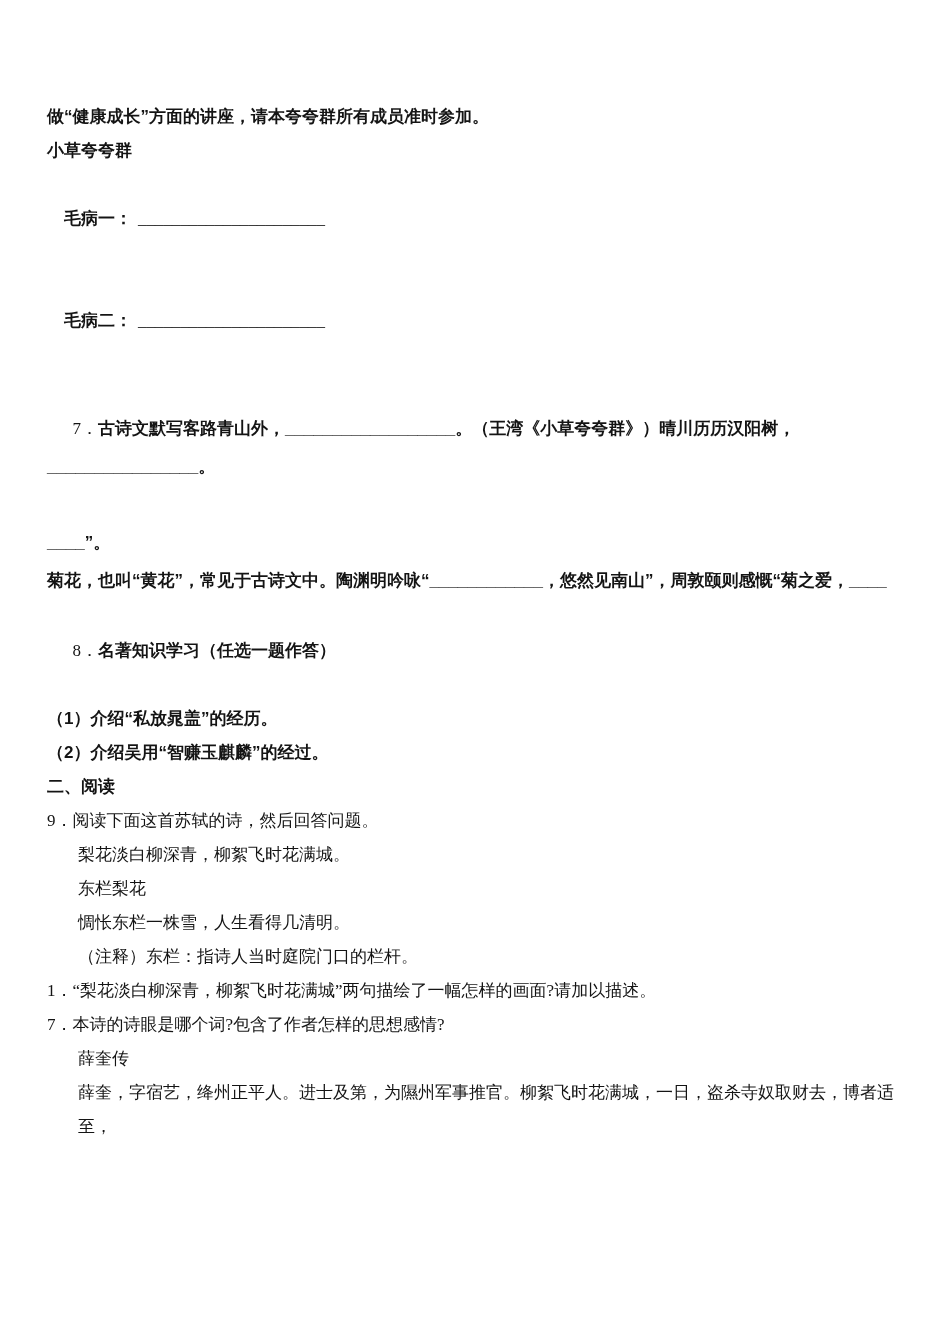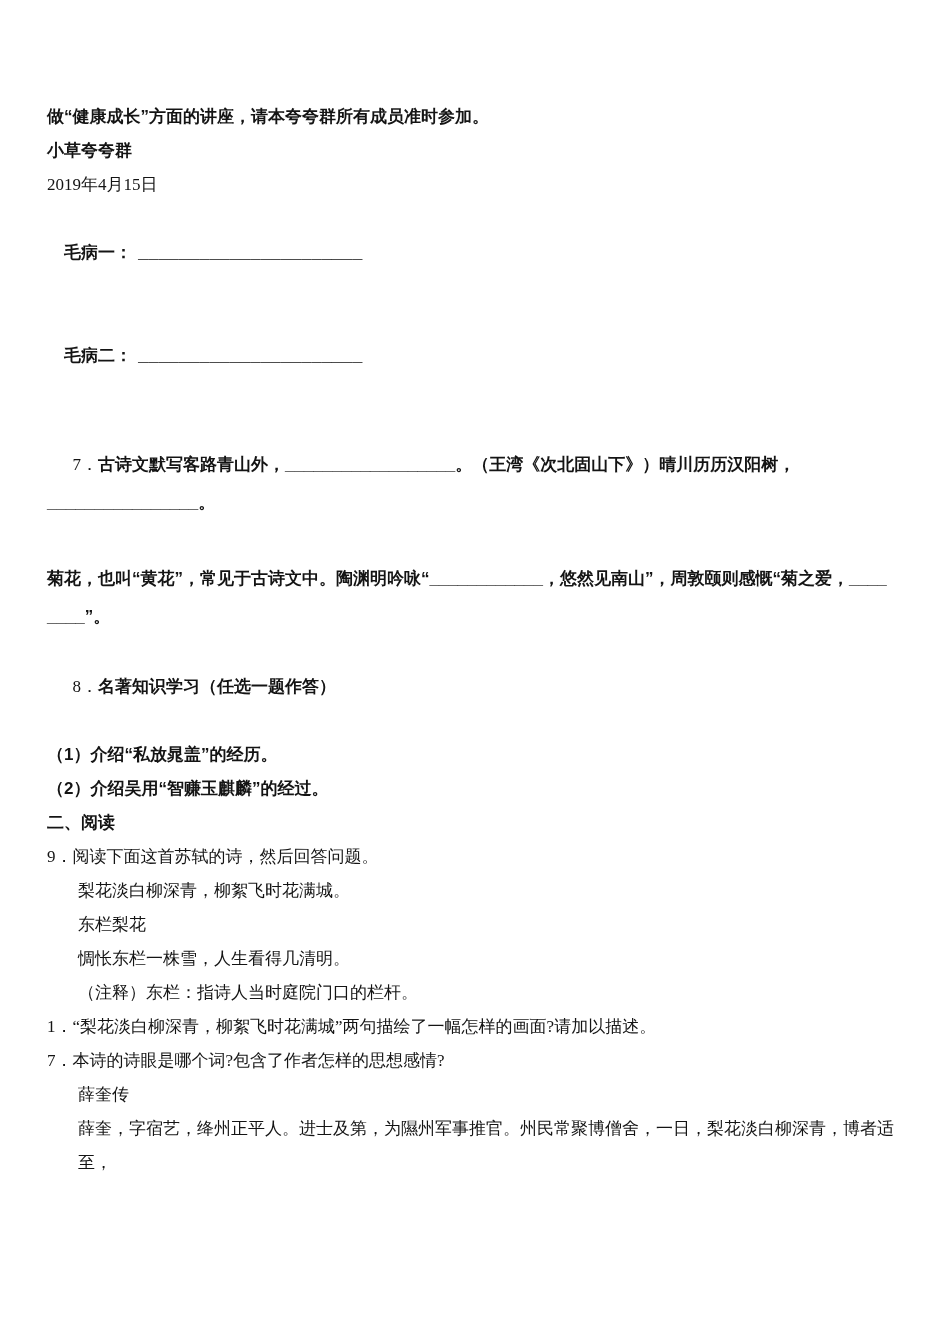--- a/index.html
+++ b/index.html
@@ -11,43 +11,42 @@
     overflow:hidden;
   }
   .ln{
     font-size:17px;line-height:34px;min-height:34px;
     white-space:pre-wrap;color:#141414;
   }
   .q7 .ln{line-height:38px;min-height:38px;}
   .hei{font-family:"Liberation Sans","DejaVu Sans",sans-serif;font-weight:700;}
   .num{font-weight:400;font-family:"Liberation Serif","DejaVu Serif",serif;}
   .indent{padding-left:31px;}
-  .blank{margin-left:6px;letter-spacing:0;font-family:Liberation Mono, monospace;}
+  .blank{margin-left:6px;letter-spacing:0;}
 </style>
 </head>
 <body>
 
 <div class="page">
 
   <div class="ln hei">做“健康成长”方面的讲座，请本夸夸群所有成员准时参加。</div>
   <div class="ln hei">小草夸夸群</div>
-  <div class="ln">2019年4月15日</div>
   <div class="ln">
     <span class="hei">毛病一：</span><span class="blank">______________________</span>
   </div>
   <div class="ln">
     <span class="hei">毛病二：</span><span class="blank">______________________</span>
   </div>
 
   <div class="q7">
     <div class="ln">
-      <span class="num">7．</span><span class="hei">古诗文默写客路青山外，__________________。（王湾《次北固山下》）晴川历历汉阳树，________________。</span>
+      <span class="num">7．</span><span class="hei">古诗文默写客路青山外，__________________。（王湾《小草夸夸群》）晴川历历汉阳树，________________。</span>
     </div>
+    <div class="ln hei">____”。</div>
     <div class="ln hei">菊花，也叫“黄花”，常见于古诗文中。陶渊明吟咏“____________，悠然见南山”，周敦颐则感慨“菊之爱，____</div>
-    <div class="ln hei">____”。</div>
   </div>
 
   <div>
     <div class="ln">
       <span class="num">8．</span><span class="hei">名著知识学习（任选一题作答）</span>
     </div>
     <div class="ln hei">（1）介绍“私放晁盖”的经历。</div>
     <div class="ln hei">（2）介绍吴用“智赚玉麒麟”的经过。</div>
   </div>
 
@@ -58,20 +57,20 @@
     <div class="ln indent">梨花淡白柳深青，柳絮飞时花满城。</div>
     <div class="ln indent">东栏梨花</div>
     <div class="ln indent">惆怅东栏一株雪，人生看得几清明。</div>
     <div class="ln indent">（注释）东栏：指诗人当时庭院门口的栏杆。</div>
     <div class="ln">1．“梨花淡白柳深青，柳絮飞时花满城”两句描绘了一幅怎样的画面?请加以描述。</div>
     <div class="ln">7．本诗的诗眼是哪个词?包含了作者怎样的思想感情?</div>
   </div>
 
   <div>
     <div class="ln indent">薛奎传</div>
-    <div class="ln indent">薛奎，字宿艺，绛州正平人。进士及第，为隰州军事推官。州民常聚博僧舍，一日，梨花淡白柳深青，博者适至，</div>
+    <div class="ln indent">薛奎，字宿艺，绛州正平人。进士及第，为隰州军事推官。柳絮飞时花满城，一日，盗杀寺奴取财去，博者适至，</div>
     <div class="ln">
       
     </div>
 
   </div>
 
 </div>
 
 </body></html>

